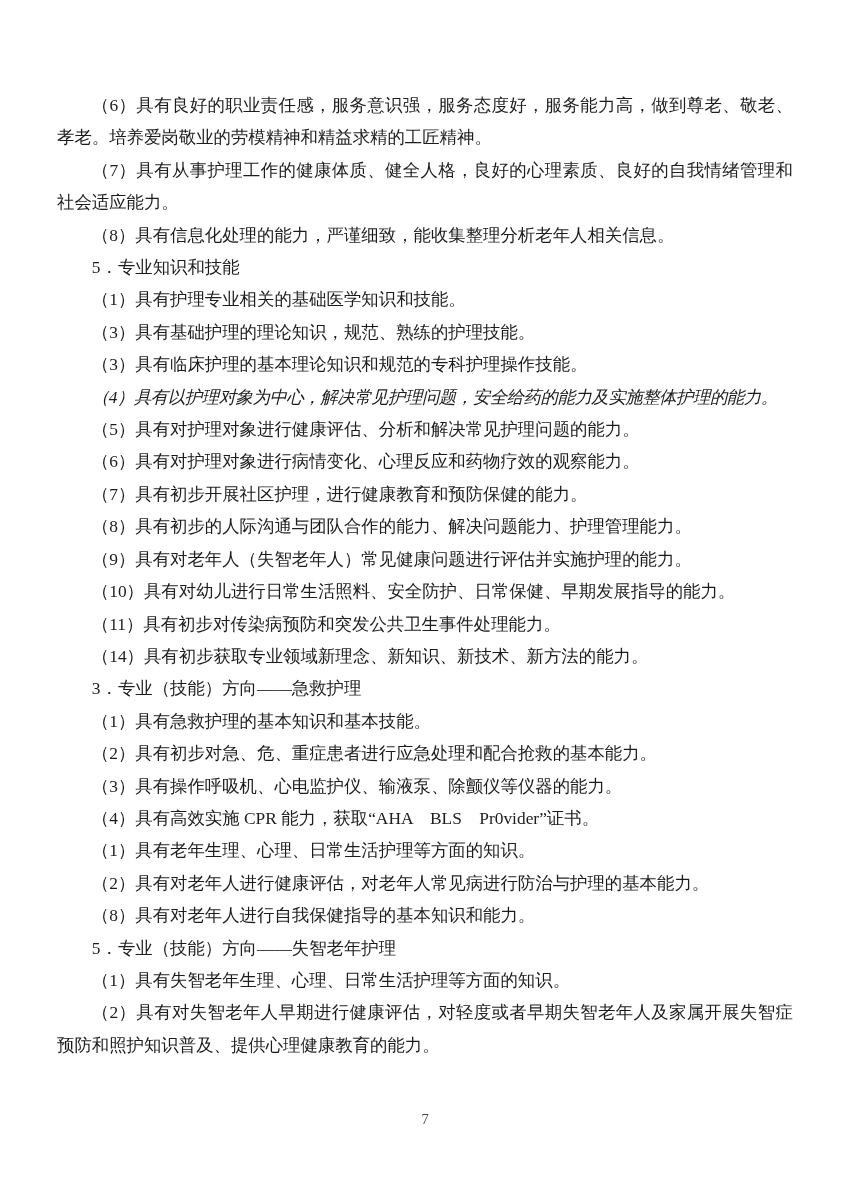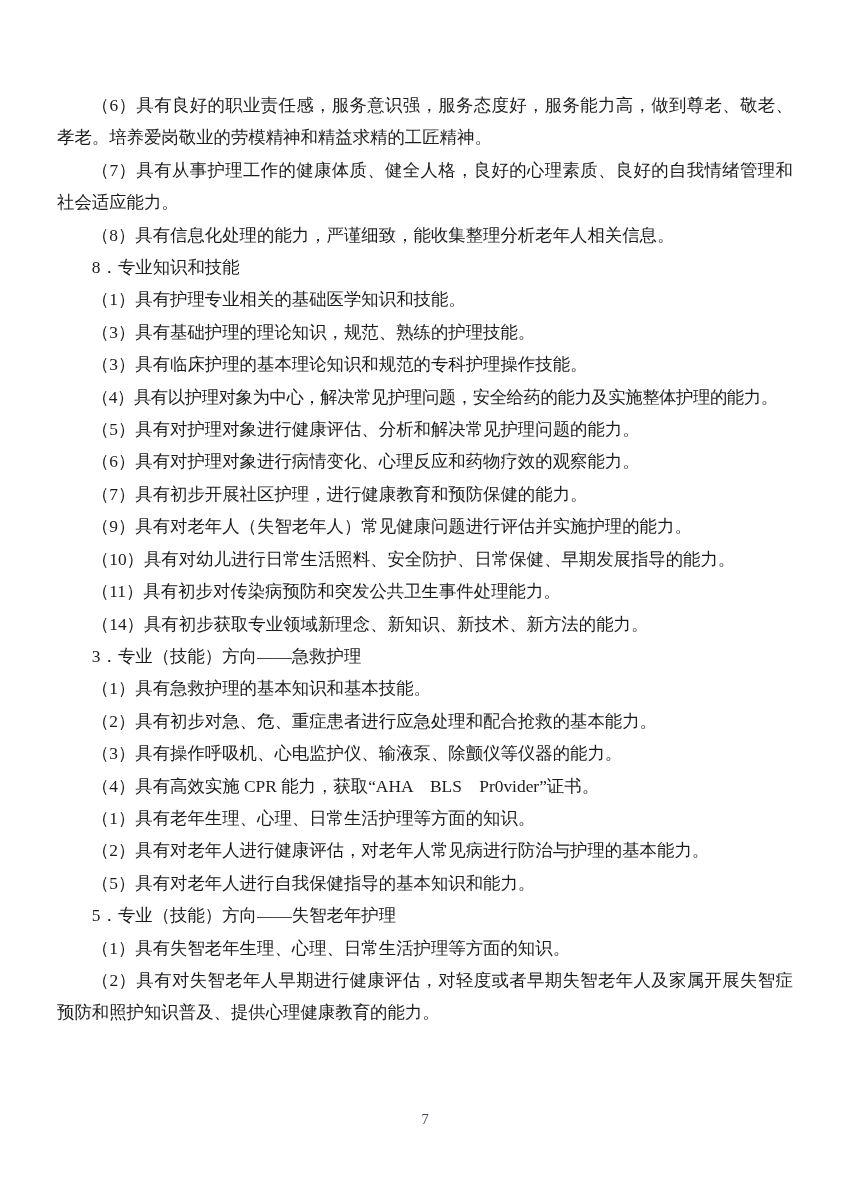--- a/index.html
+++ b/index.html
@@ -31,20 +31,21 @@
     text-justify: inter-ideograph;
   }
   .para {
     margin: 0;
     padding: 0;
     text-indent: 2em;
   }
   
   .para:nth-child(8) {
     letter-spacing: -0.45px;
+    font-style: italic;
   }
   .footer {
     position: absolute;
     left: 0;
     right: 0;
     top: 1108px;
     text-align: center;
   }
   .page-number {
     font-size: 14.5px;
@@ -53,40 +54,41 @@
   }
 </style>
 </head>
 <body>
 
 <div class="page">
   <div class="content">
       <p class="para">（6）具有良好的职业责任感，服务意识强，服务态度好，服务能力高，做到尊老、敬老、孝老。培养爱岗敬业的劳模精神和精益求精的工匠精神。</p>
       <p class="para">（7）具有从事护理工作的健康体质、健全人格，良好的心理素质、良好的自我情绪管理和社会适应能力。</p>
       <p class="para">（8）具有信息化处理的能力，严谨细致，能收集整理分析老年人相关信息。</p>
-      <p class="para">8．专业知识和技能</p>
+      <p class="para">5．专业知识和技能</p>
       <p class="para">（1）具有护理专业相关的基础医学知识和技能。</p>
       <p class="para">（3）具有基础护理的理论知识，规范、熟练的护理技能。</p>
       <p class="para">（3）具有临床护理的基本理论知识和规范的专科护理操作技能。</p>
       <p class="para">（4）具有以护理对象为中心，解决常见护理问题，安全给药的能力及实施整体护理的能力。</p>
       <p class="para">（5）具有对护理对象进行健康评估、分析和解决常见护理问题的能力。</p>
       <p class="para">（6）具有对护理对象进行病情变化、心理反应和药物疗效的观察能力。</p>
       <p class="para">（7）具有初步开展社区护理，进行健康教育和预防保健的能力。</p>
+      <p class="para">（8）具有初步的人际沟通与团队合作的能力、解决问题能力、护理管理能力。</p>
       <p class="para">（9）具有对老年人（失智老年人）常见健康问题进行评估并实施护理的能力。</p>
       <p class="para">（10）具有对幼儿进行日常生活照料、安全防护、日常保健、早期发展指导的能力。</p>
       <p class="para">（11）具有初步对传染病预防和突发公共卫生事件处理能力。</p>
       <p class="para">（14）具有初步获取专业领域新理念、新知识、新技术、新方法的能力。</p>
       <p class="para">3．专业（技能）方向——急救护理</p>
       <p class="para">（1）具有急救护理的基本知识和基本技能。</p>
       <p class="para">（2）具有初步对急、危、重症患者进行应急处理和配合抢救的基本能力。</p>
       <p class="para">（3）具有操作呼吸机、心电监护仪、输液泵、除颤仪等仪器的能力。</p>
       <p class="para">（4）具有高效实施 CPR 能力，获取“AHA　BLS　Pr0vider”证书。</p>
       <p class="para">（1）具有老年生理、心理、日常生活护理等方面的知识。</p>
       <p class="para">（2）具有对老年人进行健康评估，对老年人常见病进行防治与护理的基本能力。</p>
-      <p class="para">（5）具有对老年人进行自我保健指导的基本知识和能力。</p>
+      <p class="para">（8）具有对老年人进行自我保健指导的基本知识和能力。</p>
       <p class="para">5．专业（技能）方向——失智老年护理</p>
       <p class="para">（1）具有失智老年生理、心理、日常生活护理等方面的知识。</p>
       <p class="para">（2）具有对失智老年人早期进行健康评估，对轻度或者早期失智老年人及家属开展失智症预防和照护知识普及、提供心理健康教育的能力。</p>
     </div>
   <div class="footer">
     <span class="page-number">7</span>
   </div>
 </div>
 
 </body></html>

